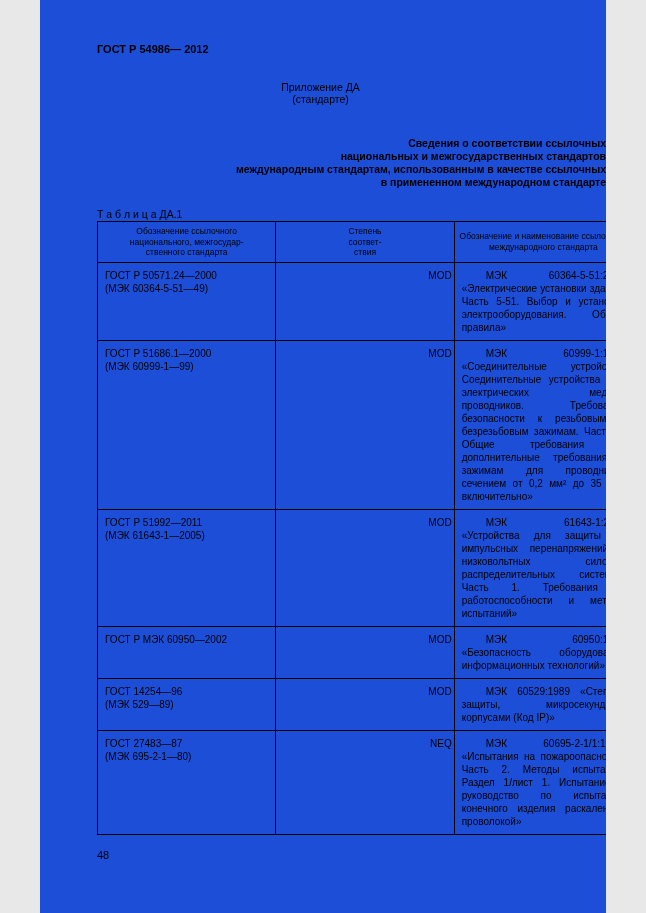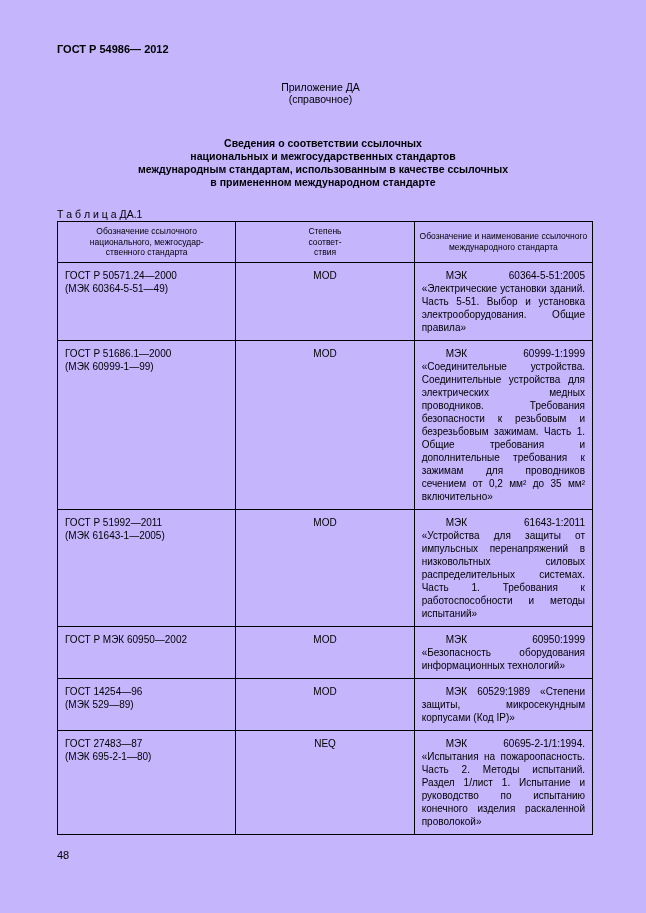--- a/index.html
+++ b/index.html
@@ -1,22 +1,22 @@
 <!DOCTYPE html>
 <html><head>
 <meta charset="utf-8">
 <style>
   * { margin: 0; padding: 0; box-sizing: border-box; }
   html, body { background: #e8e8e8; }
   body { font-family: "Liberation Sans", sans-serif; color: #000; }
   .page {
     position: relative;
-    width: 646px;
+    width: 566px;
     height: 913px;
-    background: #c4b5fd;
+    background: #1d4ed8;
     margin: 0 auto;
     overflow: hidden;
   }
   .doc-code {
     position: absolute;
     left: 57px;
     top: 43px;
     font-weight: bold;
     font-size: 11px;
   }
@@ -25,21 +25,21 @@
     left: 0; right: 5px;
     top: 81px;
     text-align: center;
     font-size: 10.5px;
     line-height: 12px;
   }
   .main-title {
     position: absolute;
     left: 0; right: 0;
     top: 137px;
-    text-align: center;
+    text-align: right;
     font-weight: bold;
     font-size: 10.5px;
     line-height: 13px;
     white-space: pre-line;
   }
   .table-label {
     position: absolute;
     left: 57px;
     top: 208px;
     font-size: 10.5px;
@@ -68,21 +68,21 @@
     width: 133px;
     vertical-align: top;
     font-size: 10px;
     line-height: 13px;
     padding: 6px 4px 6px 7px;
     white-space: pre-line;
   }
   td.c2 {
     width: 45px;
     vertical-align: top;
-    text-align: center;
+    text-align: right;
     font-size: 10px;
     line-height: 13px;
     padding: 6px 2px;
   }
   td.c3 {
     vertical-align: top;
     font-size: 10px;
     line-height: 13px;
     padding: 6px 7px;
     text-align: justify;
@@ -97,21 +97,21 @@
 </style>
 </head>
 <body>
 
 <div class="page">
 
   <div class="doc-code">ГОСТ Р 54986— 2012</div>
 
   <div class="appendix">
     <div>Приложение ДА</div>
-    <div>(справочное)</div>
+    <div>(стандарте)</div>
   </div>
 
   <div class="main-title">Сведения о соответствии ссылочных
 национальных и межгосударственных стандартов
 международным стандартам, использованным в качестве ссылочных
 в примененном международном стандарте</div>
 
   <div class="table-label">Т а б л и ц а  ДА.1</div>
 
   <table class="std">

